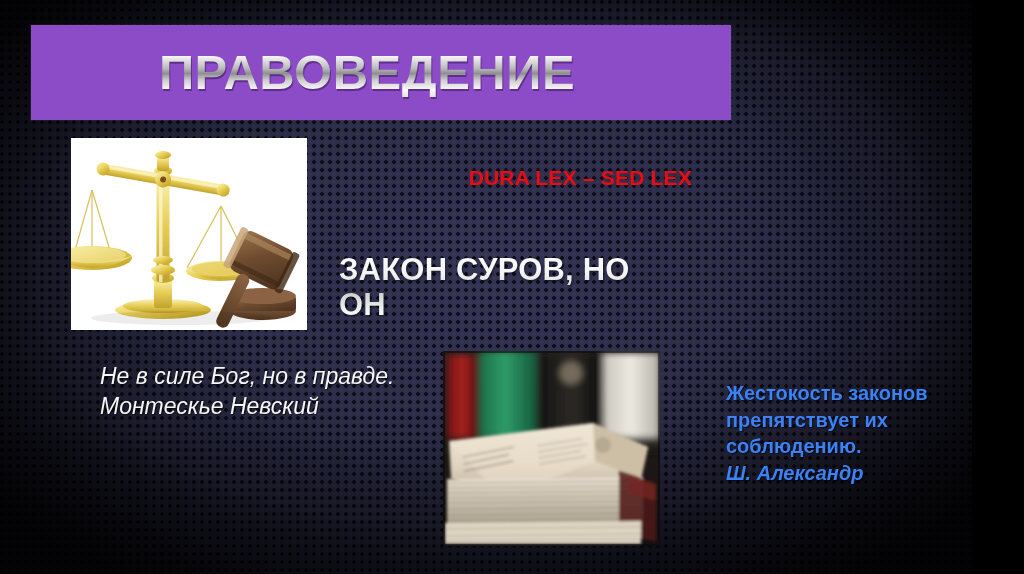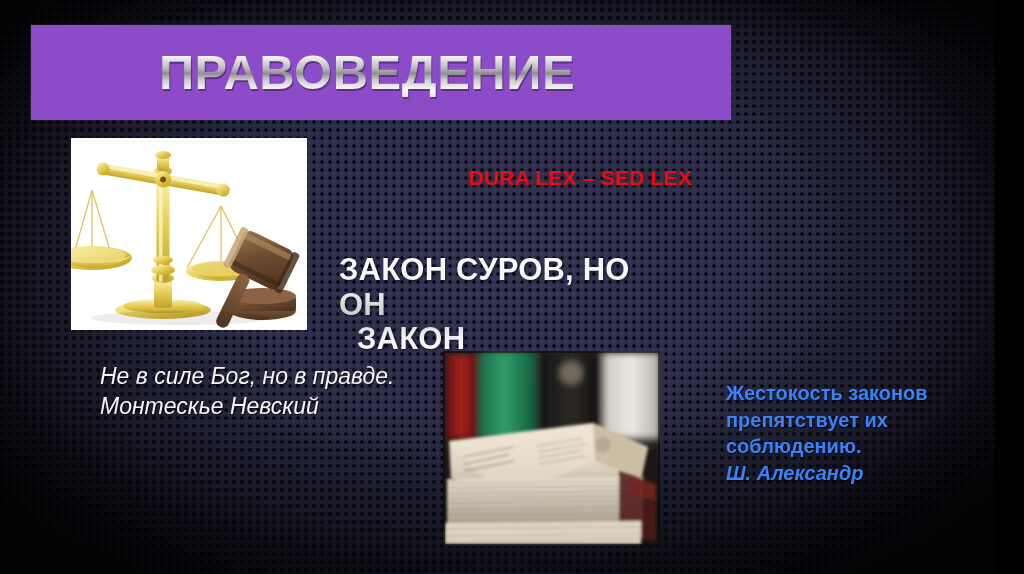--- a/index.html
+++ b/index.html
@@ -8,21 +8,20 @@
     padding: 0;
     background: #000;
   }
   #slide {
     position: relative;
     width: 972px;
     height: 574px;
     overflow: hidden;
     font-family: "Liberation Sans", "DejaVu Sans", sans-serif;
     background-color: #2f2f4a;
-    padding-left: 23px;
   }
 
   
   .bg-texture {
     position: absolute;
     inset: 0;
     background-color: #333353;
     background-image:
       radial-gradient(circle at 2px 2px, rgba(6,6,20,0.85) 1.6px, rgba(0,0,0,0) 2.1px),
       radial-gradient(circle at 6px 6px, rgba(255,255,255,0.035) 1.3px, rgba(0,0,0,0) 1.8px);
@@ -277,21 +276,20 @@
       </g>
 
       <ellipse cx="110" cy="180" rx="90" ry="7" fill="#000" opacity="0.07"></ellipse>
     </svg>
   </div>
 
   <div class="latin-motto">DURA LEX – SED LEX</div>
 
   <div class="ru-motto">
     <span class="line1">ЗАКОН СУРОВ, НО ОН</span>
-    <span class="line2">ЗАКОН</span>
   </div>
 
   <div class="quote-left">
     <span>Не в силе Бог, но в правде.</span>
     <span class="author">Монтескье Невский</span>
   </div>
 
   <div class="photo photo-docs">
     <svg class="docs-svg" viewBox="0 0 217 195" preserveAspectRatio="none">
       <defs>

